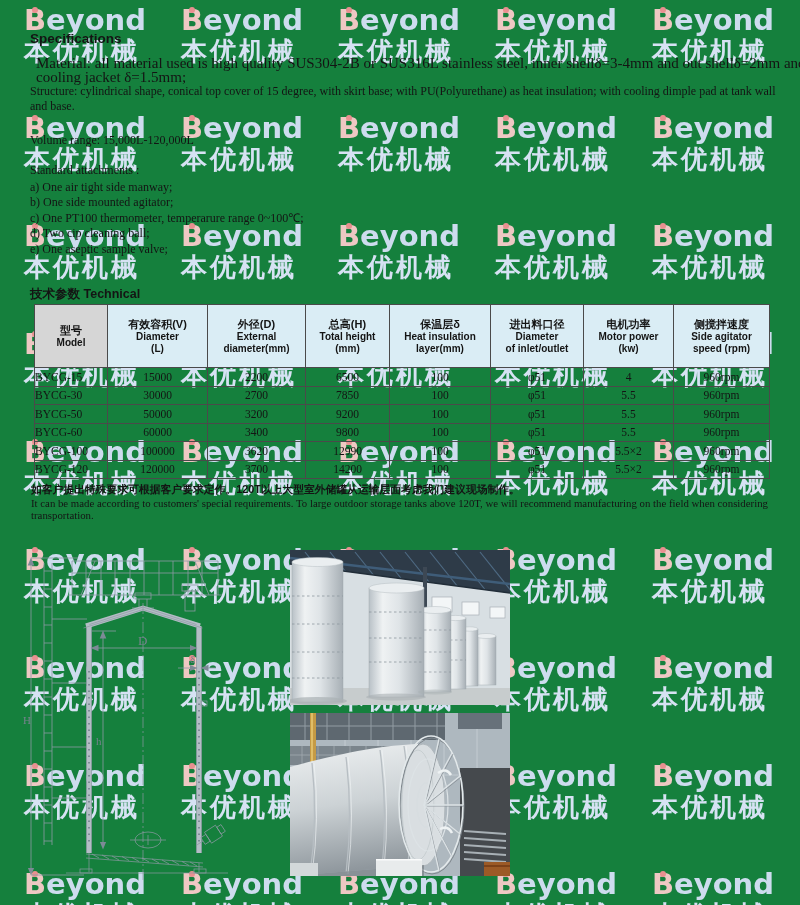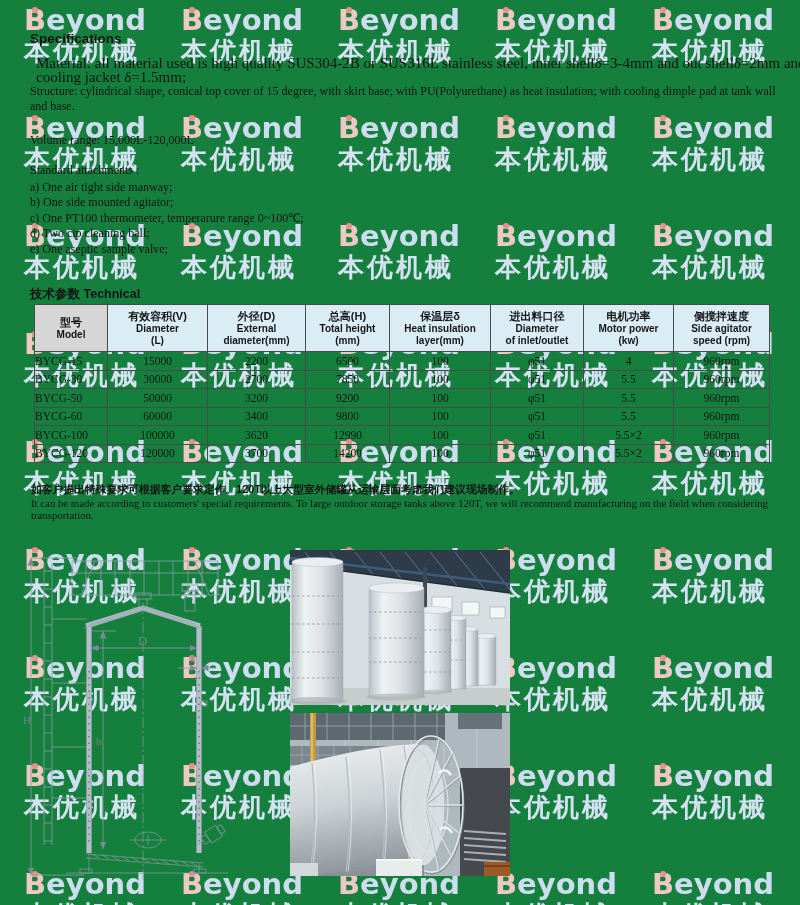--- a/index.html
+++ b/index.html
@@ -29,21 +29,21 @@
   .list .li{line-height:15.4px;}
   #list-left{left:30px;top:180px;width:330px;}
   #list-right{left:370px;top:180px;width:312px;}
   #list-right .li{padding-left:11px;text-indent:-11px;}
   #tech-title{left:30px;top:286px;font-family:"Liberation Sans",sans-serif;font-weight:bold;font-size:12.5px;}
 
   
   #spec-table{position:absolute;left:34px;top:304px;width:735px;border-collapse:collapse;z-index:2;
               table-layout:fixed;}
   #spec-table th,#spec-table td{border:1px solid var(--table-border,#4a4a4a);}
-  #spec-table th{background:var(--header-blue,#daedf5);height:46px;padding:0;vertical-align:middle;}
+  #spec-table th{background:var(--header-blue,#daedf5);height:46px;padding:8px;vertical-align:middle;}
   #spec-table th:first-child{background:var(--header-gray,#d6d6d6);}
   .hcn{font-family:"Liberation Sans",sans-serif;font-weight:bold;font-size:11px;line-height:13px;text-align:center;}
   .hen{font-family:"Liberation Sans",sans-serif;font-weight:bold;font-size:10px;line-height:12px;text-align:center;}
   #spec-table td{height:17.5px;padding:0;font-size:11.5px;text-align:center;background:transparent;}
   #spec-table td.model{text-align:left;}
 
   #note-cn{left:31px;top:483px;width:740px;font-family:"Liberation Sans",sans-serif;font-weight:bold;font-size:10.8px;}
   #note-en{left:31px;top:497px;width:745px;font-size:10.8px;}
 
   

